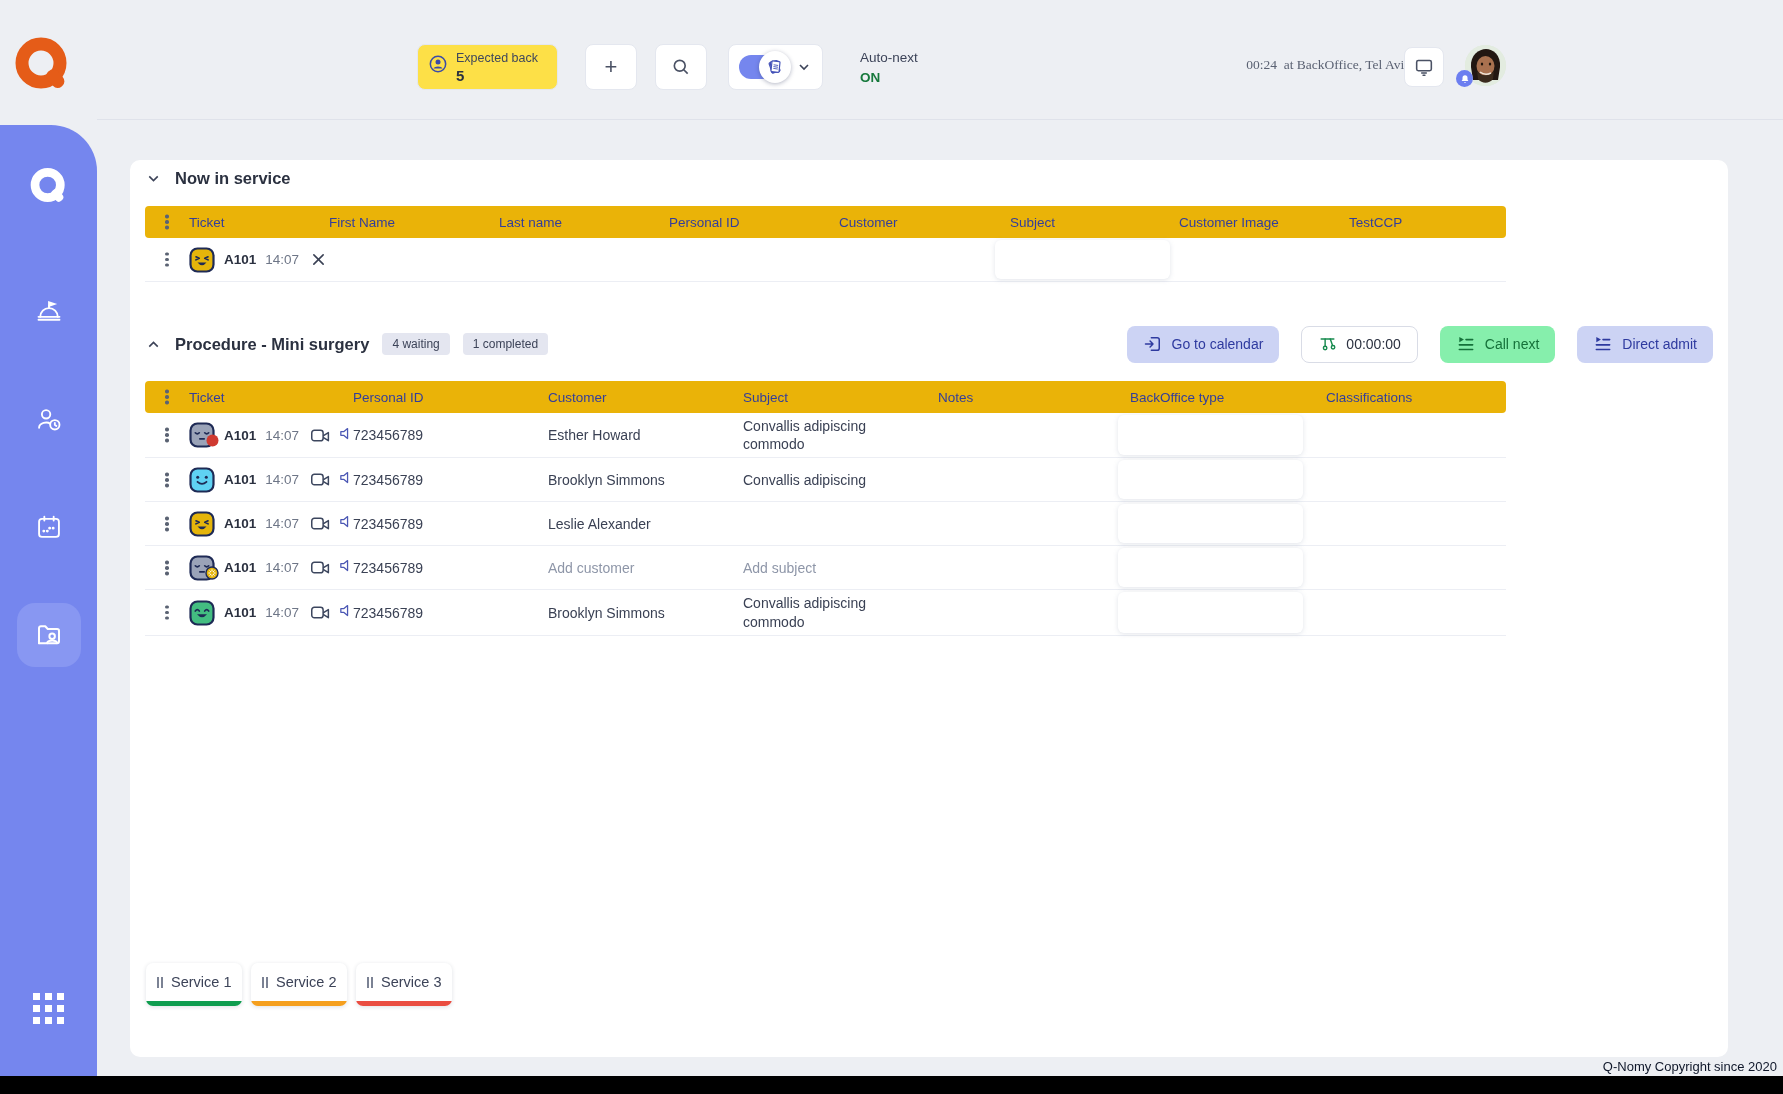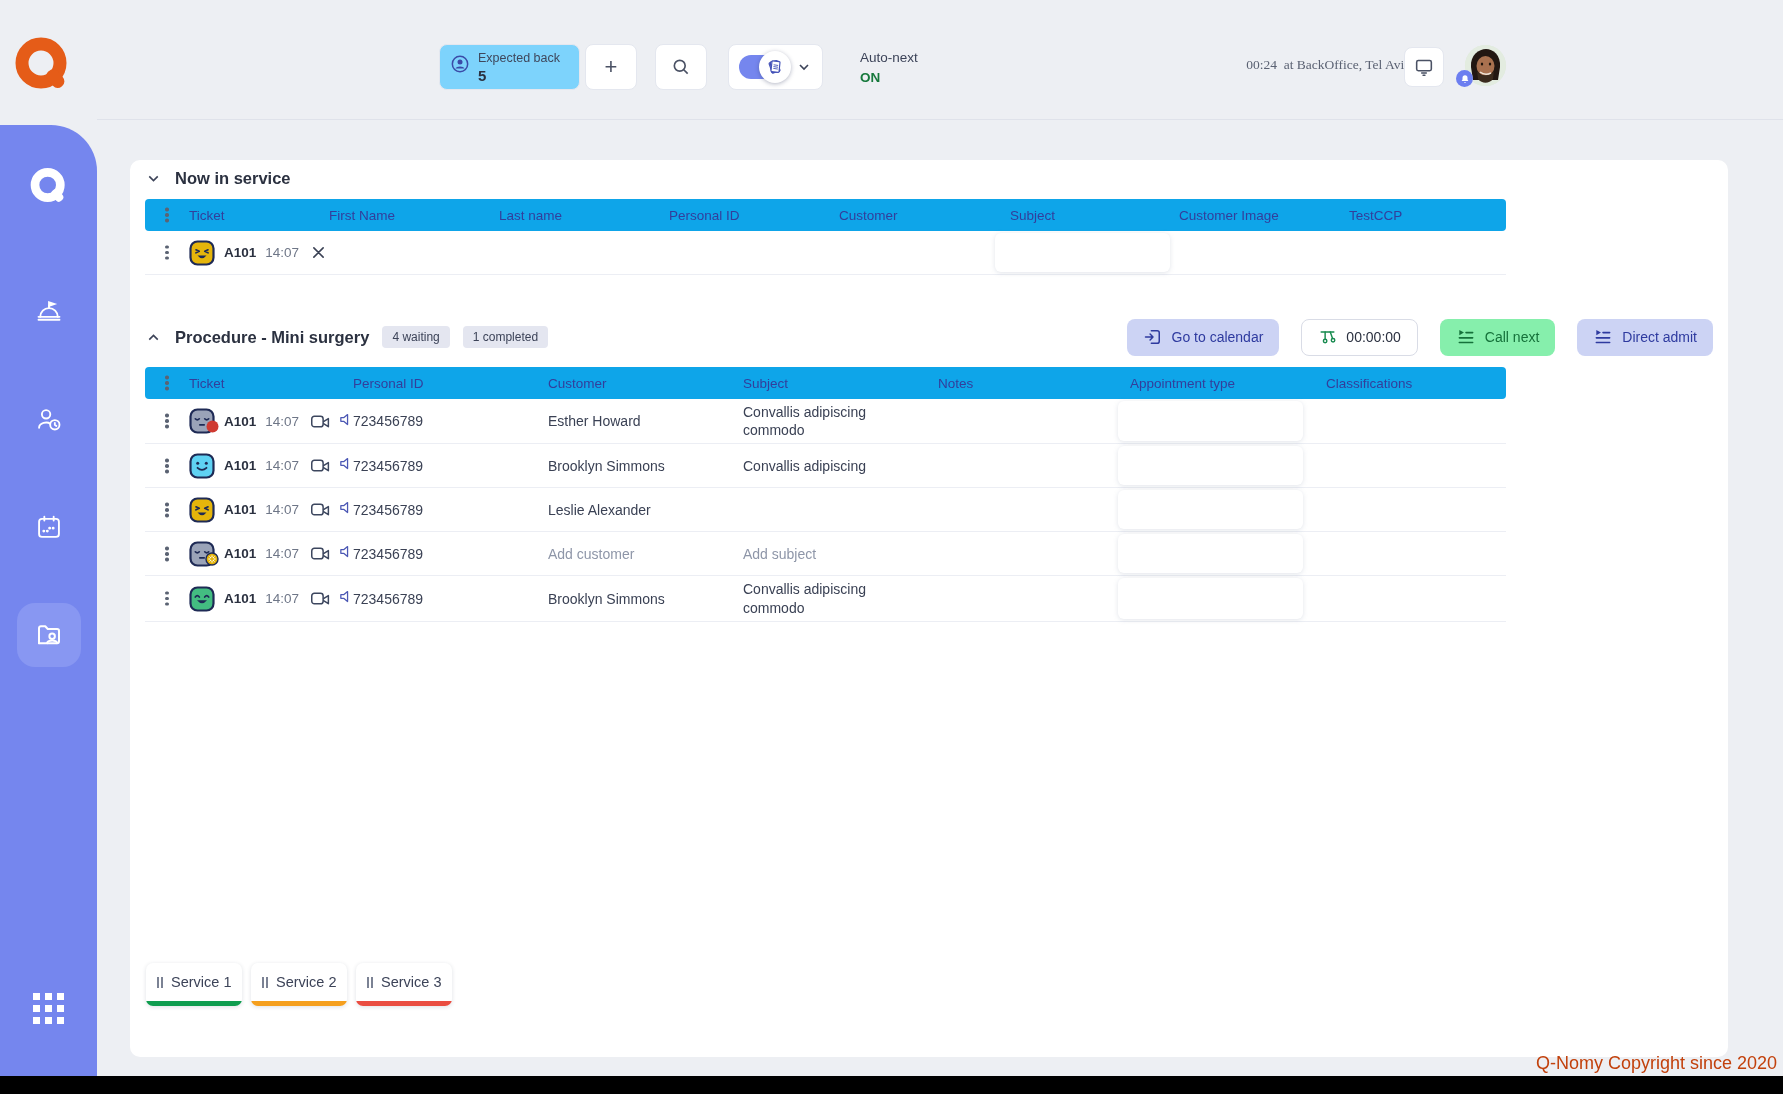--- a/index.html
+++ b/index.html
@@ -1,37 +1,37 @@
 <!DOCTYPE html>
 <html><head>
 <meta charset="utf-8">
 <style>
   * { margin:0; padding:0; box-sizing:border-box; }
   html,body { width:1783px; height:1094px; }
   body { font-family:"Liberation Sans", sans-serif; background:#edeff3; position:relative; overflow:hidden; }
 
   
   .black-bar { position:absolute; left:0; right:0; bottom:0; height:18px; background:#000; }
-  .footer-text { position:absolute; right:6px; bottom:20px; font-size:18px; color:#c2410c; }
+  .footer-text { position:absolute; right:6px; bottom:20px; font-size:13px; color:#0f172a; }
 
   
   .sidebar { position:absolute; left:0; top:125px; bottom:18px; width:97px; background:#7586ee; border-top-right-radius:46px; display:flex; flex-direction:column; align-items:center; }
   .logo-orange { position:absolute; left:13px; top:36px; width:60px; height:60px; }
   .sb-logo { margin-top:42px; width:40px; height:40px; }
   .sb-items { margin-top:72px; display:flex; flex-direction:column; align-items:center; gap:44px; }
   .sb-item { width:64px; height:64px; display:flex; align-items:center; justify-content:center; border-radius:18px; cursor:pointer; }
   .sb-item.active { background:#8897f2; }
   .sb-grid { position:absolute; left:0; right:0; top:868px; display:flex; justify-content:center; }
   .grid9 { display:grid; grid-template-columns:repeat(3,7px); grid-gap:5px; }
   .grid9 span { width:7px; height:7px; background:#fff; }
 
   
   .topbar { position:absolute; left:97px; top:0; right:0; height:120px; border-bottom:1px solid #dfe2ea; }
   .btn-next { position:absolute; left:44px; top:44px; width:260px; height:46px; background:#18a35b; color:#fff; font-weight:bold; font-size:16px; border:none; border-radius:6px; cursor:pointer; }
-  .exp-card { position:absolute; left:342px; top:44px; width:141px; height:46px; background:#7dd3fc; border:1px solid #e4e7ef; border-radius:8px; display:flex; align-items:flex-start; padding:6px 10px; gap:8px; }
+  .exp-card { position:absolute; left:320px; top:44px; width:141px; height:46px; background:#fde047; border:1px solid #e4e7ef; border-radius:8px; display:flex; align-items:flex-start; padding:6px 10px; gap:8px; }
   .exp-txt { display:flex; flex-direction:column; line-height:1.25; }
   .exp-label { font-size:12.5px; color:#3f475c; }
   .exp-count { font-size:15px; color:#2b3140; font-weight:bold; }
   .sq-btn { position:absolute; top:44px; width:52px; height:46px; background:#fff; border:1px solid #e4e7ef; border-radius:8px; display:flex; align-items:center; justify-content:center; cursor:pointer; font-size:22px; color:#4a5164; }
   .toggle-card { position:absolute; left:631px; top:44px; width:95px; height:46px; background:#fff; border:1px solid #e4e7ef; border-radius:8px; display:flex; align-items:center; padding:0 10px; gap:6px; cursor:pointer; }
   .toggle-pill { position:relative; width:44px; height:24px; background:#7586ee; border-radius:12px; flex:none; }
   .toggle-knob { position:absolute; right:-8px; top:-4px; width:32px; height:32px; background:#fff; border-radius:50%; box-shadow:0 1px 4px rgba(40,50,90,.35); display:flex; align-items:center; justify-content:center; }
   .autonext { position:absolute; left:763px; top:48px; line-height:1.45; }
   .autonext .lbl { font-size:13.5px; color:#3c4358; }
   .autonext .st { font-size:13.5px; font-weight:bold; color:#17793c; }
@@ -52,21 +52,21 @@
   .act-btn { height:37px; border:none; border-radius:8px; font-size:14px; font-weight:500; display:flex; align-items:center; gap:9px; padding:0 16px; cursor:pointer; font-family:inherit; }
   .act-purple { background:#ccd3f4; color:#2e3a9f;align-items:center; }
   .act-timer { background:#fff; border:1px solid #d9dce6; color:#2b3140; font-weight:500; }
   .act-green { background:#86efac; color:#15713a; }
 
   
   .tbl { width:1361px; }
   .trow { display:grid; align-items:center; }
   .t1 .trow { grid-template-columns:44px 140px 170px 170px 170px 171px 169px 170px 1fr; }
   .t2 .trow { grid-template-columns:44px 164px 195px 195px 195px 192px 196px 1fr; }
-  .thead { background:#0ea5e9; border-radius:4px; height:32px; margin-top:11px; }
+  .thead { background:#eab308; border-radius:4px; height:32px; margin-top:18px; }
   .th { font-size:13.5px; font-weight:500; color:#333e9b; cursor:pointer; }
   .tb { min-height:44px; border-bottom:1px solid #eceef4; position:relative; }
   .td { font-size:14px; color:#3a4154; overflow:hidden; white-space:nowrap; }
   .td.wrap { white-space:normal; line-height:1.3; padding:4px 10px 4px 0; }
   .td.ph { color:#8e96a8; cursor:pointer; }
   .kcell { display:flex; justify-content:center; }
   .kebab { width:20px; height:20px; display:flex; align-items:center; justify-content:center; cursor:pointer; }
   .dot3 { width:3.5px; height:3.5px; border-radius:50%; background:#5b6373; box-shadow:0 -5.5px 0 #5b6373, 0 5.5px 0 #5b6373; }
   .tkt { display:flex; align-items:center; gap:9px; }
   .tkt .num { font-size:13.5px; font-weight:bold; color:#2b3140; }
@@ -352,21 +352,21 @@
       <div class="kcell">
           <span class="kebab">
             <span class="dot3"></span>
           </span>
         </div>
       <div class="th">Ticket</div>
       <div class="th">Personal ID</div>
       <div class="th">Customer</div>
       <div class="th">Subject</div>
       <div class="th">Notes</div>
-      <div class="th">Appointment type</div>
+      <div class="th">BackOffice type</div>
       <div class="th">Classifications</div>
     </div>
     <div id="proc-rows">
         <div class="trow tb">
           <div class="slot s2"></div>
           <div class="kcell">
             <span class="kebab">
               <span class="dot3"></span>
             </span>
           </div>

